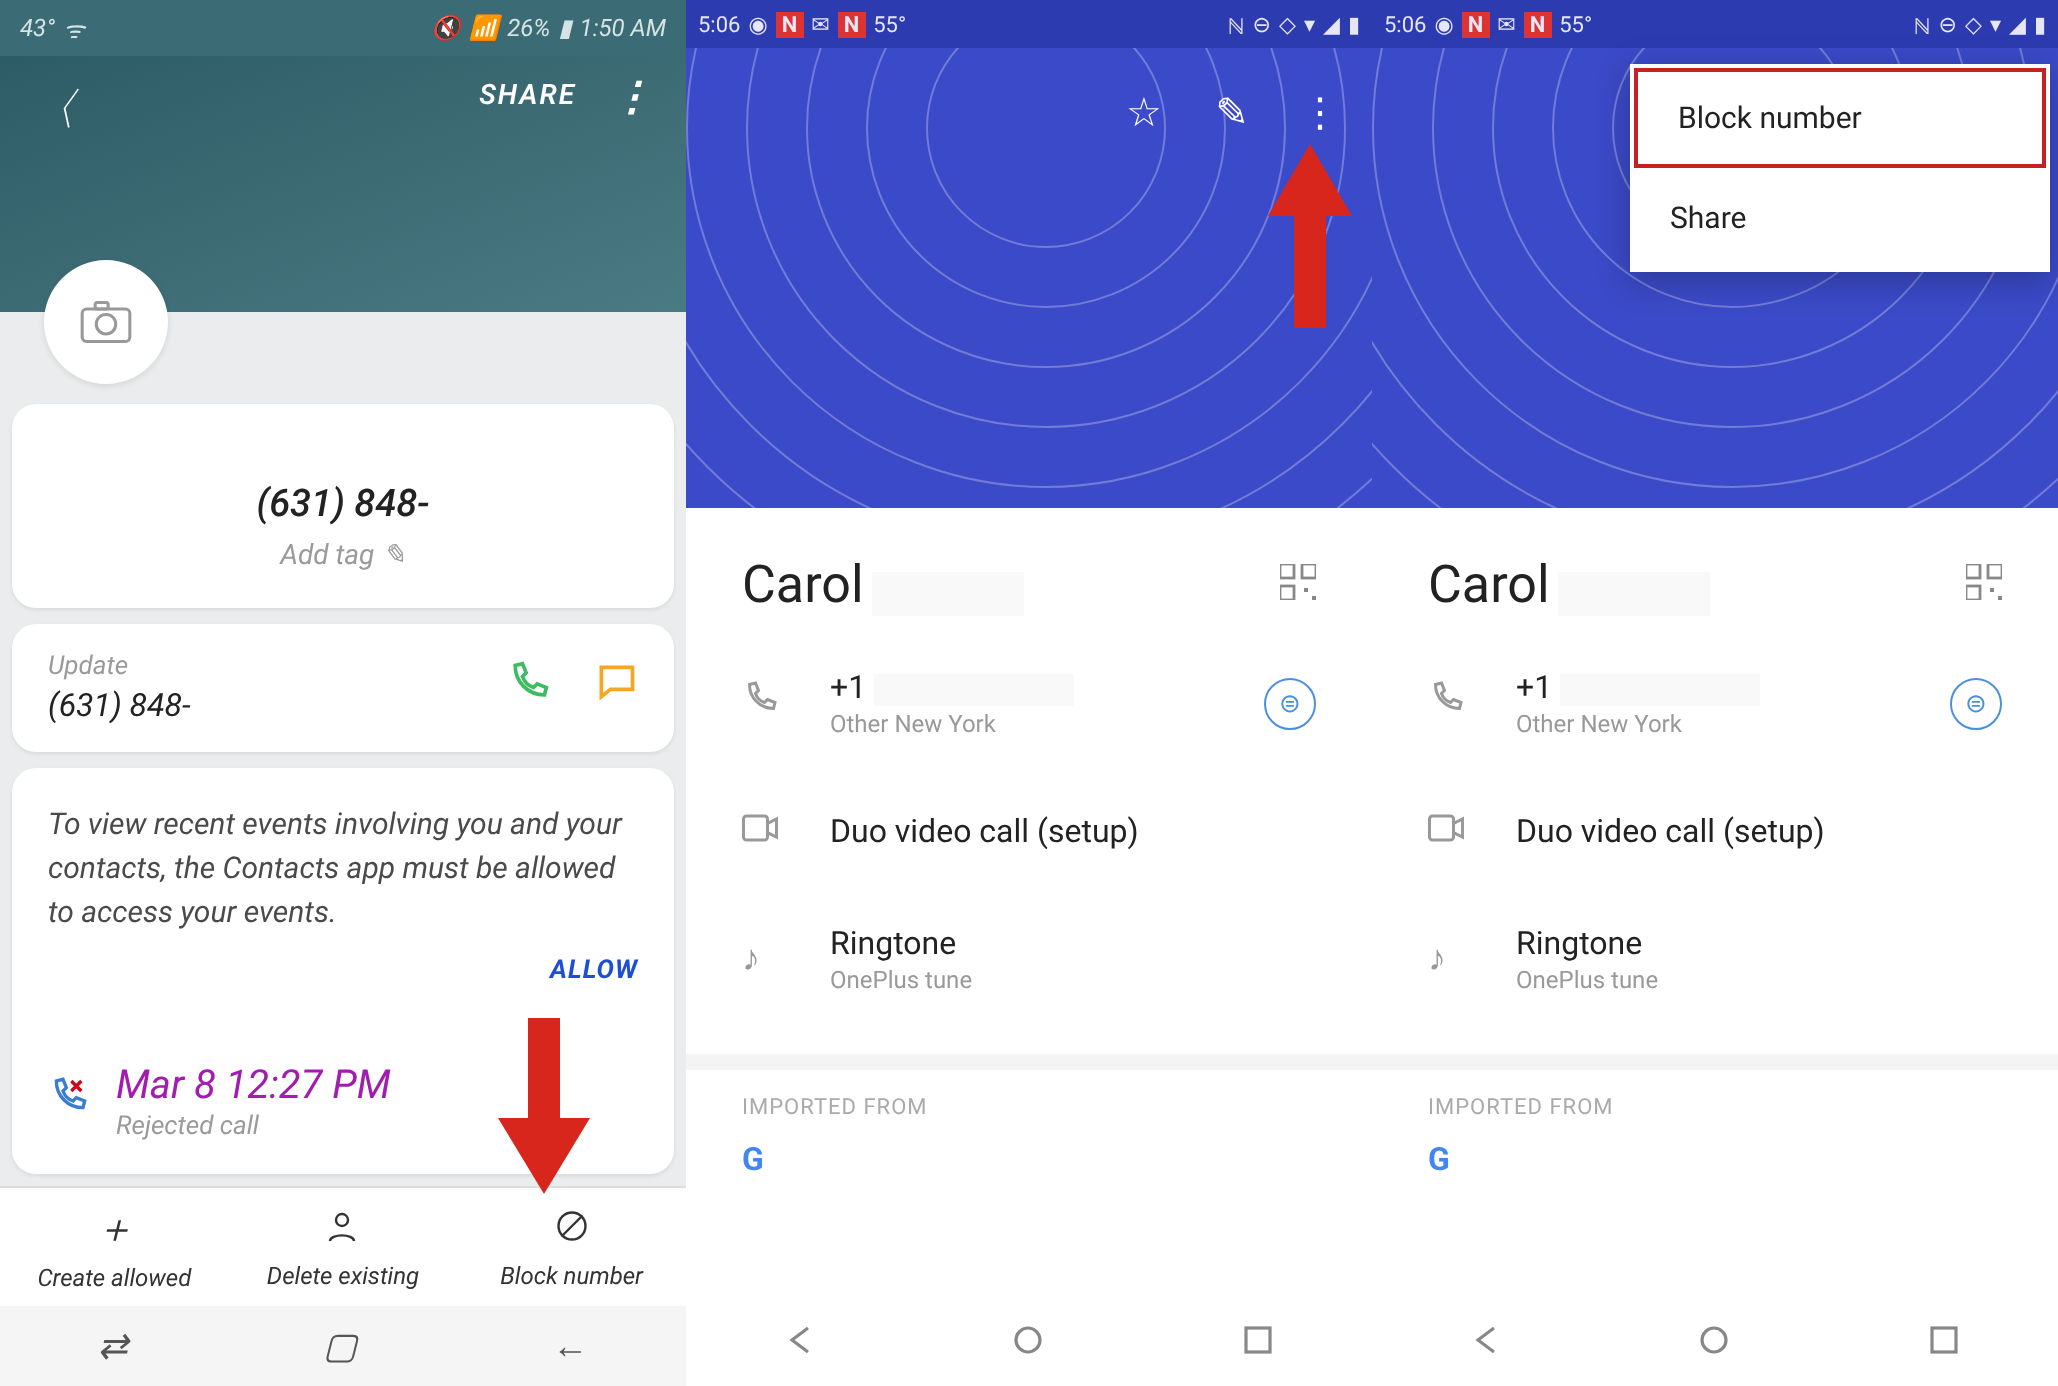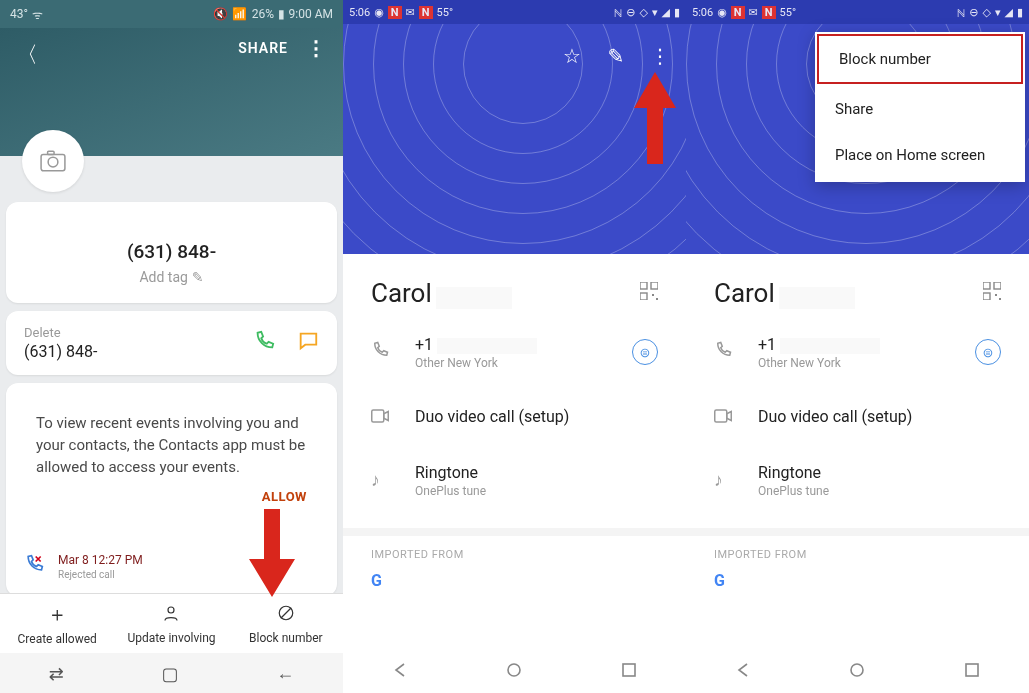--- a/index.html
+++ b/index.html
@@ -1,18 +1,18 @@
 <!DOCTYPE html>
 <html><head>
 <meta charset="utf-8">
 <style>
 * { margin: 0; padding: 0; box-sizing: border-box; font-family: -apple-system, Roboto, Arial, sans-serif; }
 body { width: 1029px; height: 693px; display: flex; background: #fff; overflow: hidden; }
 .screen { height: 693px; position: relative; overflow: hidden; }
-.s1 { width: 343px; background: #eaecee; }
+.s1 { width: 343px; background: #eaecee; font-style: italic; }
 .s2, .s3 { width: 343px; background: #fff; }
 
 
 .s1-status { height: 28px; display: flex; justify-content: space-between; align-items: center; padding: 0 10px; font-size: 12px; color: #444; background: linear-gradient(to bottom, #3b6b74 0%, #3b6b74 100%); color: #d5e3e5; }
 .s1-status .left { display:flex; gap:4px; align-items:center;}
 .s1-status .right { display:flex; gap:4px; align-items:center;}
 .s1-header { height: 128px; background: linear-gradient(160deg, #2e5c66 0%, #4a7a83 100%); padding: 12px 16px; display: flex; justify-content: space-between; align-items: flex-start; }
 .s1-header .back { color:#fff; font-size:22px; }
 .s1-header .actions { display:flex; gap:18px; align-items:center; color:#fff; font-size:14px; font-weight:600; letter-spacing:1px;}
 .s1-header .more { font-size:20px; line-height:10px;}
@@ -20,26 +20,26 @@
 .s1-card { background:#fff; margin: 0 6px; border-radius:12px; box-shadow:0 1px 2px rgba(0,0,0,0.08); }
 .s1-namecard { margin-top: 46px; padding: 38px 16px 18px 16px; text-align:center; position:relative; z-index:1;}
 .s1-name { font-size:19px; font-weight:500; color:#222;}
 .s1-tag { font-size:14px; color:#9a9a9a; margin-top:6px; display:flex; align-items:center; justify-content:center; gap:4px;}
 .s1-phonecard { margin-top:8px; padding: 14px 18px; display:flex; justify-content:space-between; align-items:center;}
 .s1-phone-left .lbl { font-size:13px; color:#9a9a9a;}
 .s1-phone-left .num { font-size:16px; color:#222; margin-top:2px;}
 .s1-phone-actions { display:flex; gap:22px; font-size:22px;}
 .call-ic { color:#3fbc62;}
 .msg-ic { color:#f5a623;}
-.s1-msgcard { margin-top:8px; padding:30px; font-size:15px; color:#4a4a4a; line-height:1.45;}
-.s1-allow { text-align:right; color:#c2410c; font-size:13px; font-weight:700; margin-top:10px; letter-spacing:0.5px;}
+.s1-msgcard { margin-top:8px; padding:18px; font-size:15px; color:#4a4a4a; line-height:1.45;}
+.s1-allow { text-align:right; color:#1d4ed8; font-size:13px; font-weight:700; margin-top:10px; letter-spacing:0.5px;}
 .s1-callcard { padding: 16px 18px; display:flex; align-items:center; gap:14px;}
 .s1-callcard .ic { font-size:20px; color:#3a7bd5;}
-.s1-callcard .txt .t1 { font-size:12px; color:#7f1d1d;}
-.s1-callcard .txt .t2 { font-size:10px; color:#9a9a9a; margin-top:2px;}
+.s1-callcard .txt .t1 { font-size:20px; color:#a21caf;}
+.s1-callcard .txt .t2 { font-size:13px; color:#9a9a9a; margin-top:2px;}
 .s1-bottom { position:absolute; bottom:40px; left:0; right:0; height:60px; background:#fff; border-top:1px solid #ddd; display:flex;}
 .s1-btn { flex:1; display:flex; flex-direction:column; align-items:center; justify-content:center; gap:4px; font-size:12px; color:#333;}
 .s1-btn .ico { font-size:20px;}
 .s1-nav { position:absolute; bottom:0; left:0; right:0; height:40px; background:#f5f5f5; display:flex; justify-content:space-around; align-items:center; font-size:18px; color:#555;}
 .s1 .red-arrow { position:absolute; bottom:96px; right:48px; pointer-events:none;}
 
 
 .s23-status { height:24px; background:#2c3bb0; display:flex; justify-content:space-between; align-items:center; padding:0 6px; font-size:11px; color:#e6e6f5;}
 .s23-status .l, .s23-status .r { display:flex; gap:4px; align-items:center;}
 .s23-hero { height:230px; background:#3b4ac8; position:relative; overflow:hidden;}
@@ -82,21 +82,21 @@
   <div class="s1-status">
     <div class="left">
       <span>43°</span>
       <span>ᯤ</span>
     </div>
     <div class="right">
       <span>🔇</span>
       <span>📶</span>
       <span>26%</span>
       <span>▮</span>
-      <span>9:00 AM</span>
+      <span>1:50 AM</span>
     </div>
   </div>
 
   <div class="s1-header">
     <span class="back">〈</span>
     <div class="actions">
       <span>SHARE</span>
       <span class="more">⋮</span>
     </div>
   </div>
@@ -112,21 +112,21 @@
   <div class="s1-card s1-namecard">
     <div class="s1-name">(631) 848-</div>
     <div class="s1-tag">
       <span>Add tag</span>
       <span>✎</span>
     </div>
   </div>
 
   <div class="s1-card s1-phonecard">
     <div class="s1-phone-left">
-      <div class="lbl">Delete</div>
+      <div class="lbl">Update</div>
       <div class="num">(631) 848-</div>
     </div>
     <div class="s1-phone-actions">
       <span class="call-ic">
         <svg width="22" height="22" viewBox="0 0 24 24">
             <path fill="none" stroke="#3fbc62" stroke-width="2" d="M5 3c0 9 7 16 16 16l1-4-5-2-2 2c-3-1-5-3-6-6l2-2-2-5-4 1z"></path>
           </svg>
       </span>
       <span class="msg-ic">
         <svg width="22" height="22" viewBox="0 0 24 24">
@@ -160,21 +160,21 @@
       <span class="ico">＋</span>
       <span>Create allowed</span>
     </div>
     <div class="s1-btn">
       <span class="ico">
         <svg width="18" height="18" viewBox="0 0 24 24">
             <circle cx="12" cy="8" r="4" fill="none" stroke="#333" stroke-width="1.6"></circle>
             <path d="M4 22c0-5 16-5 16 0" fill="none" stroke="#333" stroke-width="1.6"></path>
           </svg>
       </span>
-      <span>Update involving</span>
+      <span>Delete existing</span>
     </div>
     <div class="s1-btn">
       <span class="ico">
         <svg width="18" height="18" viewBox="0 0 24 24">
             <circle cx="12" cy="12" r="9" fill="none" stroke="#333" stroke-width="1.6"></circle>
             <line x1="5" y1="19" x2="19" y2="5" stroke="#333" stroke-width="1.6"></line>
           </svg>
       </span>
       <span>Block number</span>
     </div>
@@ -334,21 +334,20 @@
       <div class="ring" style="width:360px;height:360px;top:-60px;left:80px;"></div>
       <div class="ring" style="width:420px;height:420px;top:-90px;left:50px;"></div>
       <div class="ring" style="width:480px;height:480px;top:-120px;left:20px;"></div>
       <div class="ring" style="width:540px;height:540px;top:-150px;left:-10px;"></div>
     </div>
   </div>
 
   <div class="s3-menu">
     <div class="item highlight">Block number</div>
     <div class="item">Share</div>
-    <div class="item">Place on Home screen</div>
   </div>
 
   <div class="s23-name">
     <div>
       <span class="nm">Carol</span>
       <span class="blur"></span>
     </div>
     <span class="qr">
       <svg width="18" height="18" viewBox="0 0 18 18">
           <rect x="0" y="0" width="7" height="7" fill="none" stroke="#888" stroke-width="1.4"></rect>

